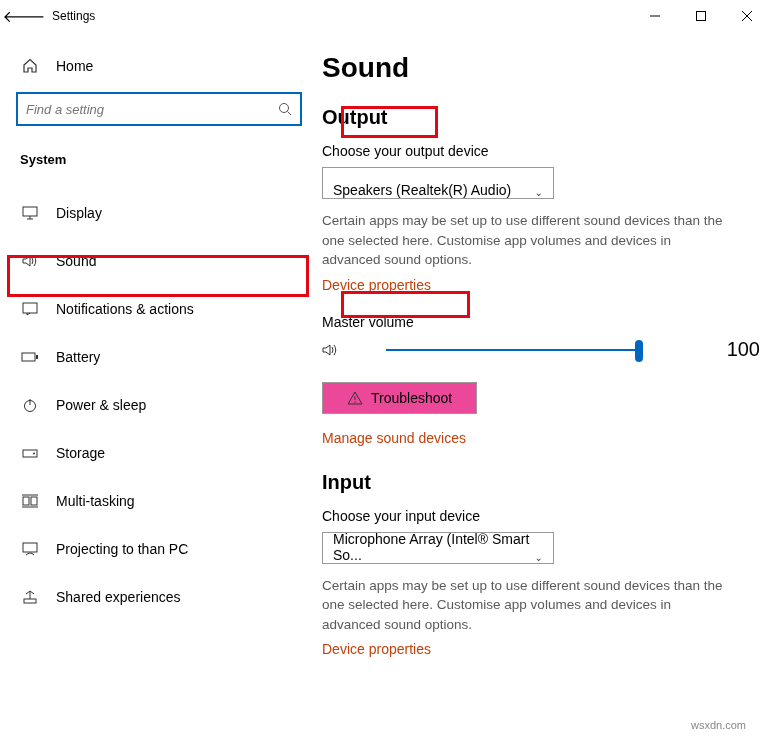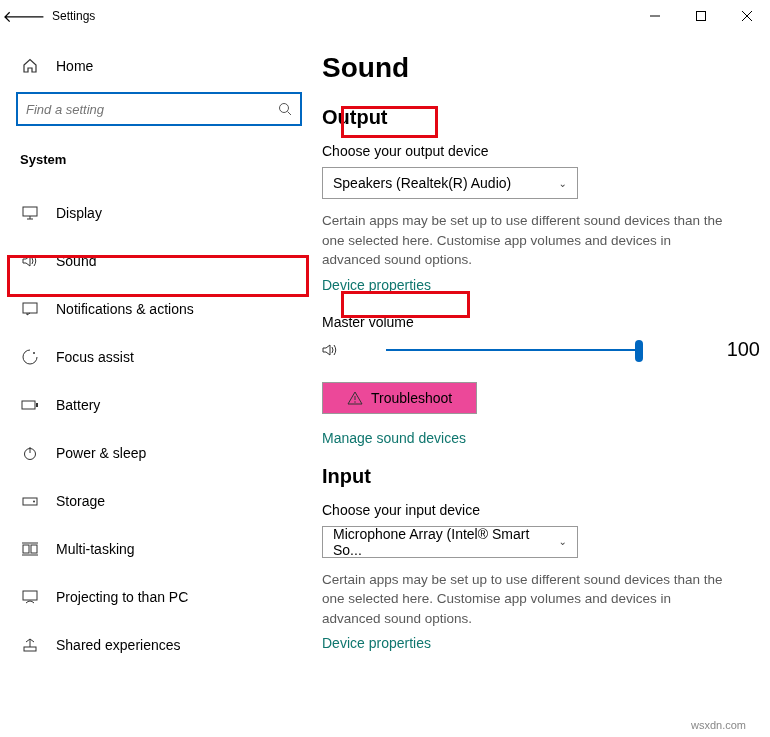--- a/index.html
+++ b/index.html
@@ -21,36 +21,36 @@
 .nav-list { margin-top: 14px; }
 .nav-item { display: flex; align-items: center; height: 48px; padding: 0 20px; cursor: pointer; font-size: 14px; }
 .nav-item .icon { width: 20px; display: inline-flex; justify-content: center; align-items: center; color: #333; }
 .nav-item .label { padding-left: 16px; }
 .highlight-red { position: absolute; border: 3px solid #e30613; pointer-events: none; }
 .main { flex: 1; padding: 20px 10px 20px 4px; overflow: hidden; }
 .main h1 { font-size: 28px; font-weight: 600; margin-bottom: 22px; }
 .section-head { font-size: 20px; font-weight: 600; display: inline-block; }
 .section-head-wrap { margin-bottom: 14px; }
 .field-label { font-size: 14px; margin-bottom: 8px; }
-.dropdown { border: 1px solid #999; width: 256px; height: 32px; display: flex; align-items: center; padding: 0 10px; font-size: 14px; cursor: pointer; margin-bottom: 12px; }
+.dropdown { border: 1px solid #999; width: 232px; height: 32px; display: flex; align-items: flex-end; padding: 0 10px; font-size: 14px; cursor: pointer; margin-bottom: 12px; }
 .dropdown .spacer { flex: 1; }
 .dropdown .chev { font-size: 10px; color: #444; }
 .help-text { font-size: 13.5px; color: #5a5a5a; line-height: 1.45; max-width: 410px; margin-bottom: 6px; }
-.link { color: #0f766e; font-size: 14px; cursor: pointer; display: inline-block; }
+.link { color: #c2410c; font-size: 14px; cursor: pointer; display: inline-block; }
 .vol-label { font-size: 14px; margin-top: 20px; margin-bottom: 8px; }
 .vol-row { display: flex; align-items: center; gap: 36px; }
 .vol-icon { font-size: 16px; margin-right: 10px; }
 .slider { position: relative; width: 260px; height: 24px; cursor: pointer; }
 .slider .track { position: absolute; top: 11px; left: 0; right: 0; height: 2px; background: #0067c0; }
 .slider .thumb { position: absolute; top: 2px; right: -4px; width: 8px; height: 22px; background: #0067c0; border-radius: 4px; }
 .vol-value { margin-left: 52px; font-size: 20px; }
 .btn { border: 1px solid #999; background: #ec4899; height: 32px; padding: 0 24px; display: inline-flex; align-items: center; font-size: 14px; cursor: pointer; margin-top: 20px; }
 .btn .icon { margin-right: 8px; }
 .link.manage { margin-top: 16px; display: inline-block; }
-.input-section { margin-top: 18px; }
+.input-section { margin-top: 24px; }
 .watermark { position: absolute; bottom: 6px; right: 24px; font-size: 11px; color: #888; }
 svg { display: block; }
 </style>
 </head>
 <body>
 
 <div class="titlebar">
   <div class="back">🡐</div>
   <div class="title">Settings</div>
   <div class="spacer"></div>
@@ -118,29 +118,20 @@
         <span class="icon">
             <svg width="16" height="14" viewBox="0 0 16 14">
               <rect x="1" y="1" width="14" height="10" fill="none" stroke="#333"></rect>
               <path d="M5 11 L5 13 L8 11" fill="none" stroke="#333"></path>
             </svg>
           </span>
         <span class="label">Notifications &amp; actions</span>
       </div>
       <div class="nav-item">
         <span class="icon">
-            <svg width="16" height="16" viewBox="0 0 16 16">
-              <path d="M8 1 A7 7 0 1 0 15 8" fill="none" stroke="#333"></path>
-              <circle cx="12" cy="4" r="1" fill="#333"></circle>
-            </svg>
-          </span>
-        <span class="label">Focus assist</span>
-      </div>
-      <div class="nav-item">
-        <span class="icon">
             <svg width="18" height="12" viewBox="0 0 18 12">
               <rect x="1" y="2" width="13" height="8" fill="none" stroke="#333"></rect>
               <rect x="15" y="4" width="2" height="4" fill="#333"></rect>
             </svg>
           </span>
         <span class="label">Battery</span>
       </div>
       <div class="nav-item">
         <span class="icon">
             <svg width="16" height="16" viewBox="0 0 16 16">

